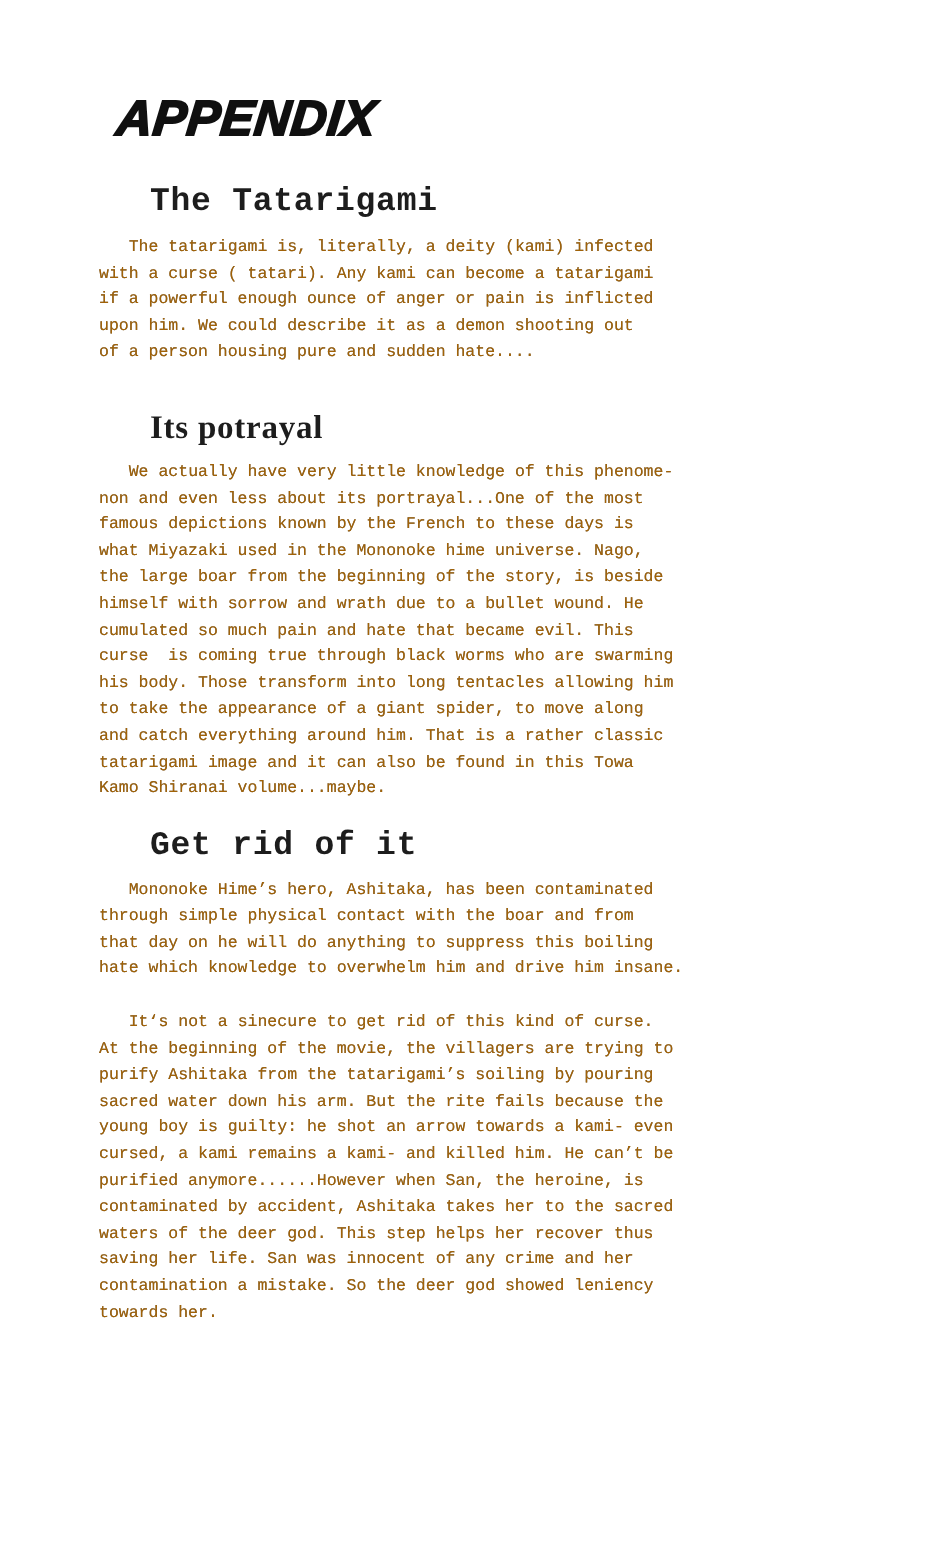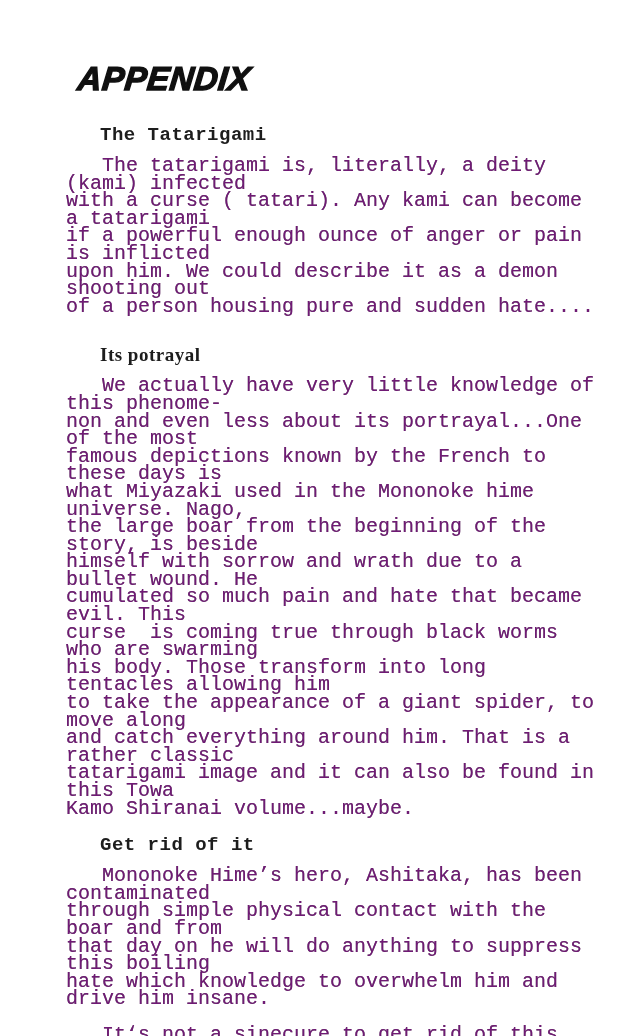--- a/index.html
+++ b/index.html
@@ -31,35 +31,35 @@
     letter-spacing: 0.5px;
     color: #101010;
     -webkit-text-stroke: 1.4px #101010;
     transform: skewX(-6deg);
     transform-origin: left bottom;
     white-space: nowrap;
   }
   h2.section-heading {
     font-family: "Liberation Mono", "DejaVu Sans Mono", monospace;
     font-weight: bold;
-    font-size: 19px;
+    font-size: 22px;
     line-height: 20px;
     color: #1d1d1d;
     margin: 0 0 12px 34px;
     letter-spacing: 0.5px;
     white-space: pre;
   }
   .section-heading.first { margin-top: 27px; }
   .section-heading.second { margin-top: 30px; font-family: Liberation Serif, serif; }
   .section-heading.third { }
   p.body-paragraph {
     font-family: "Liberation Mono", "DejaVu Sans Mono", monospace;
-    font-size: 20px;
+    font-size: 11px;
     line-height: 17.6px;
-    color: #701a75;
+    color: #a16207;
     margin: 0 0 18px 0;
     white-space: pre-wrap;
     text-shadow: 0 0 0.4px #777777;
   }
 </style>
 </head>
 <body>
 
 <div class="page">
 

